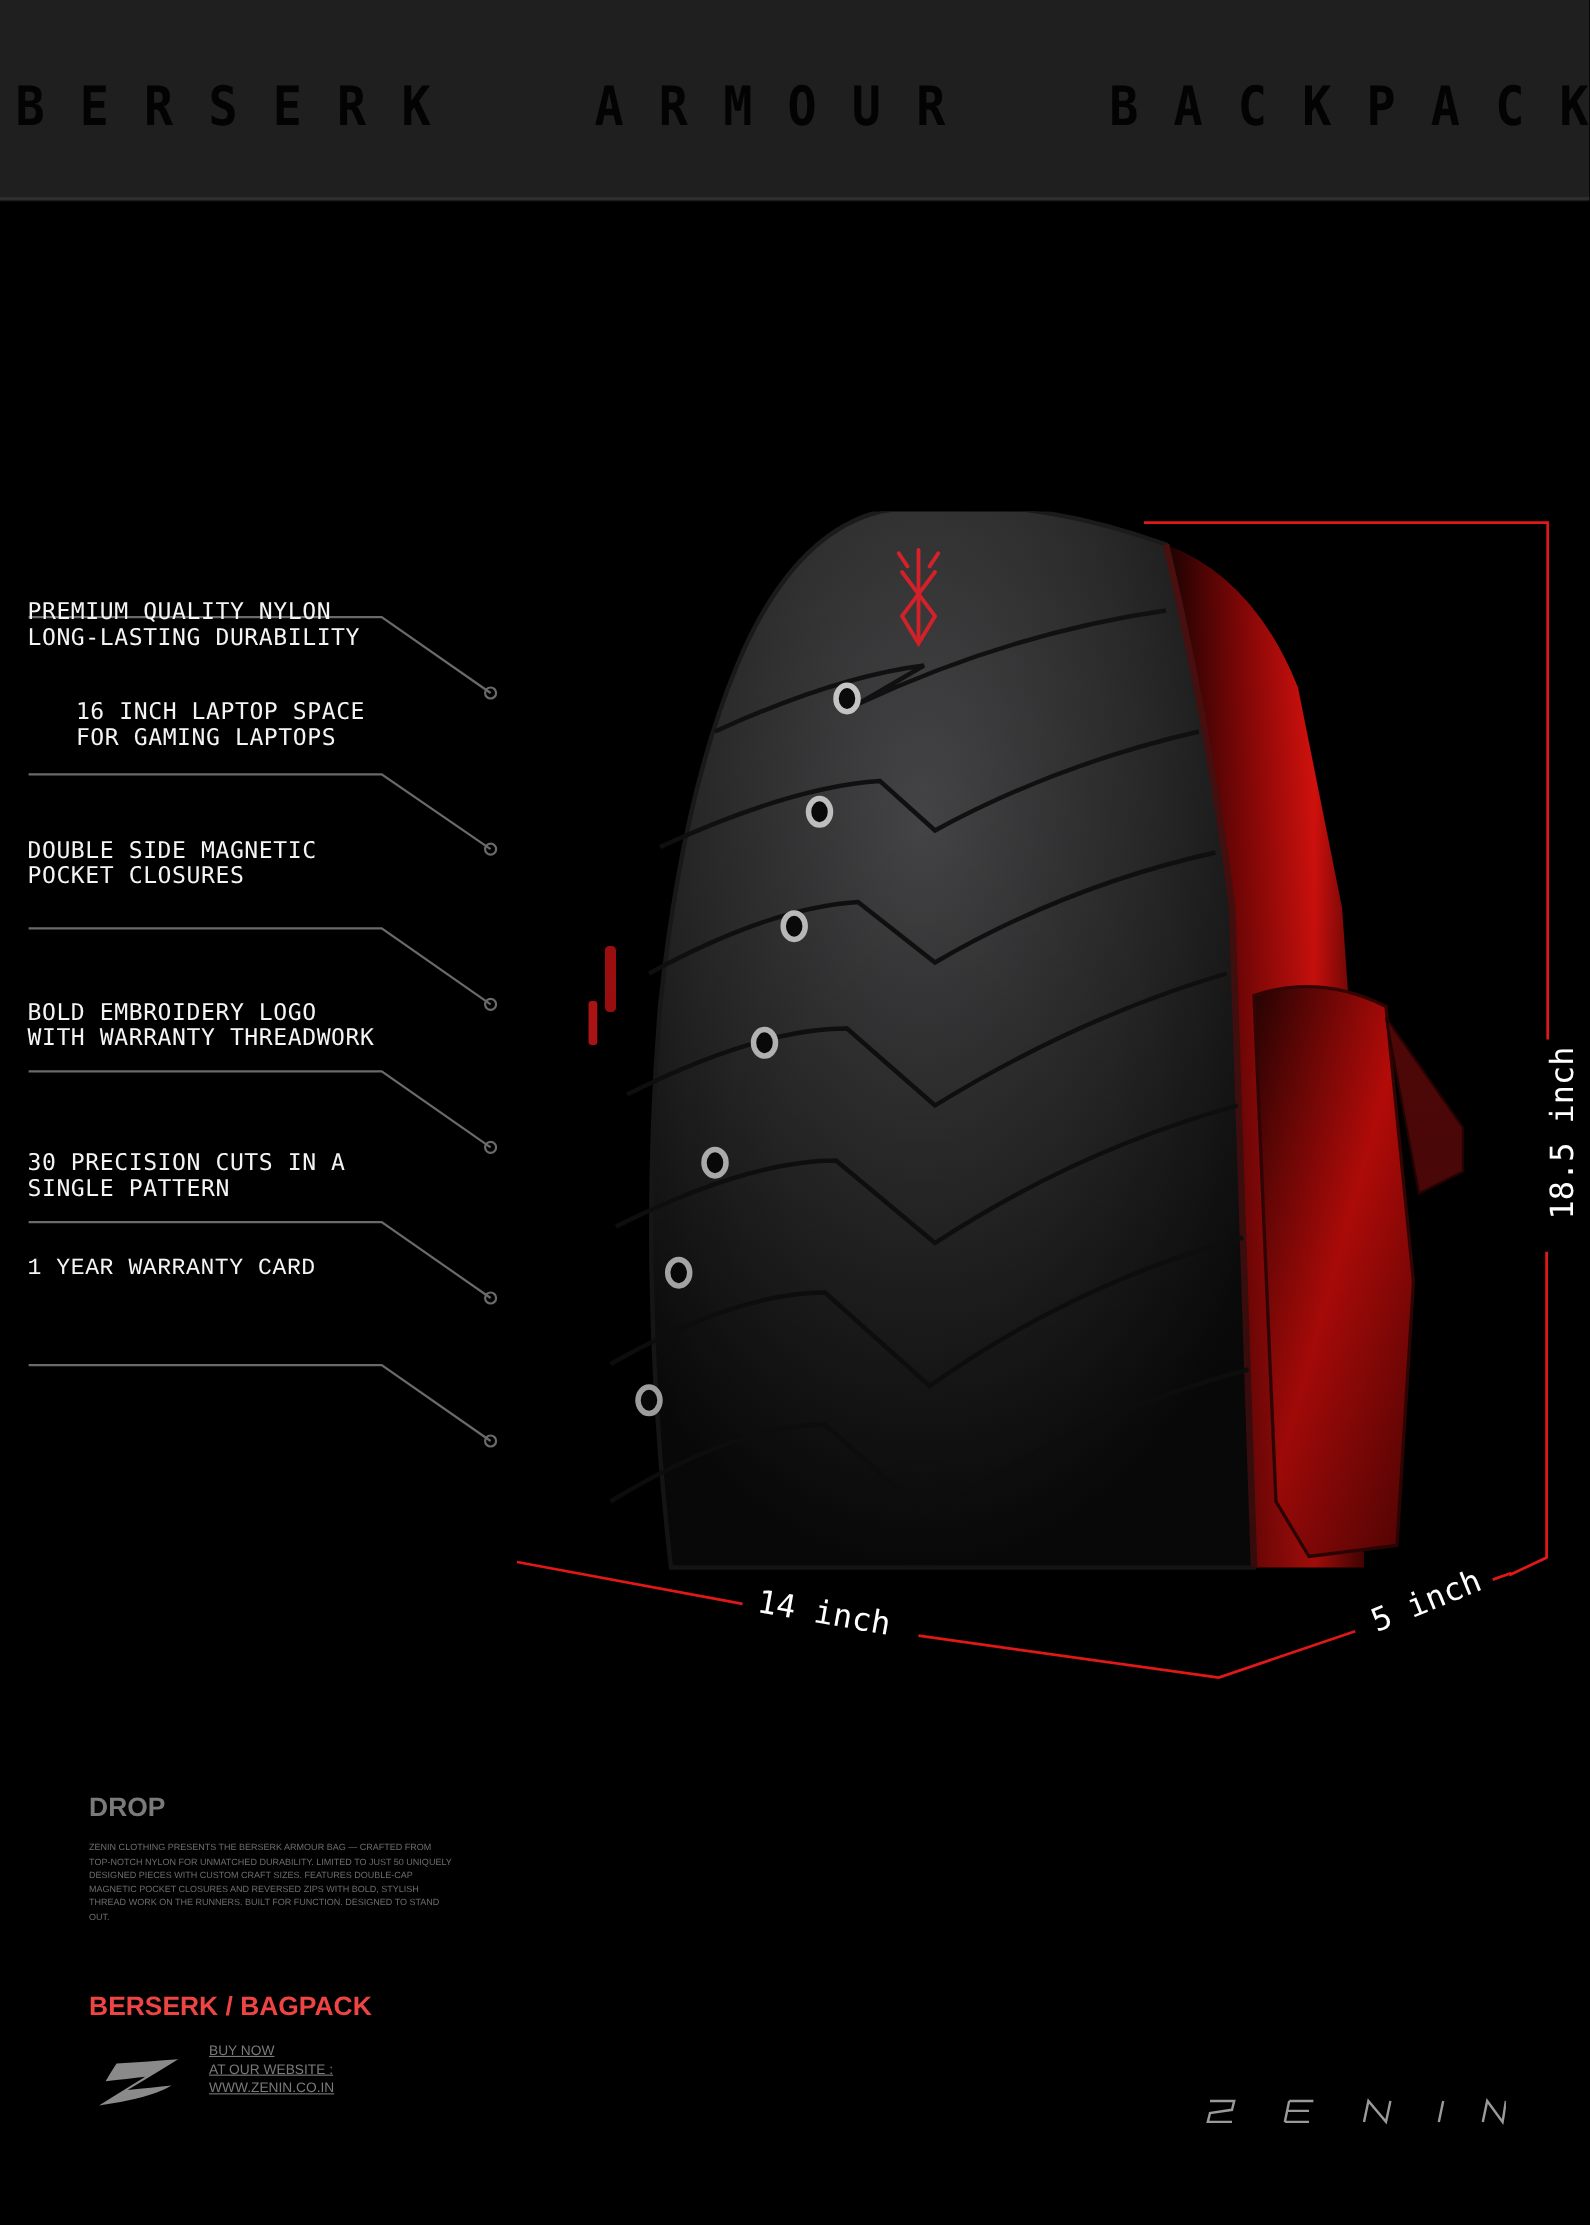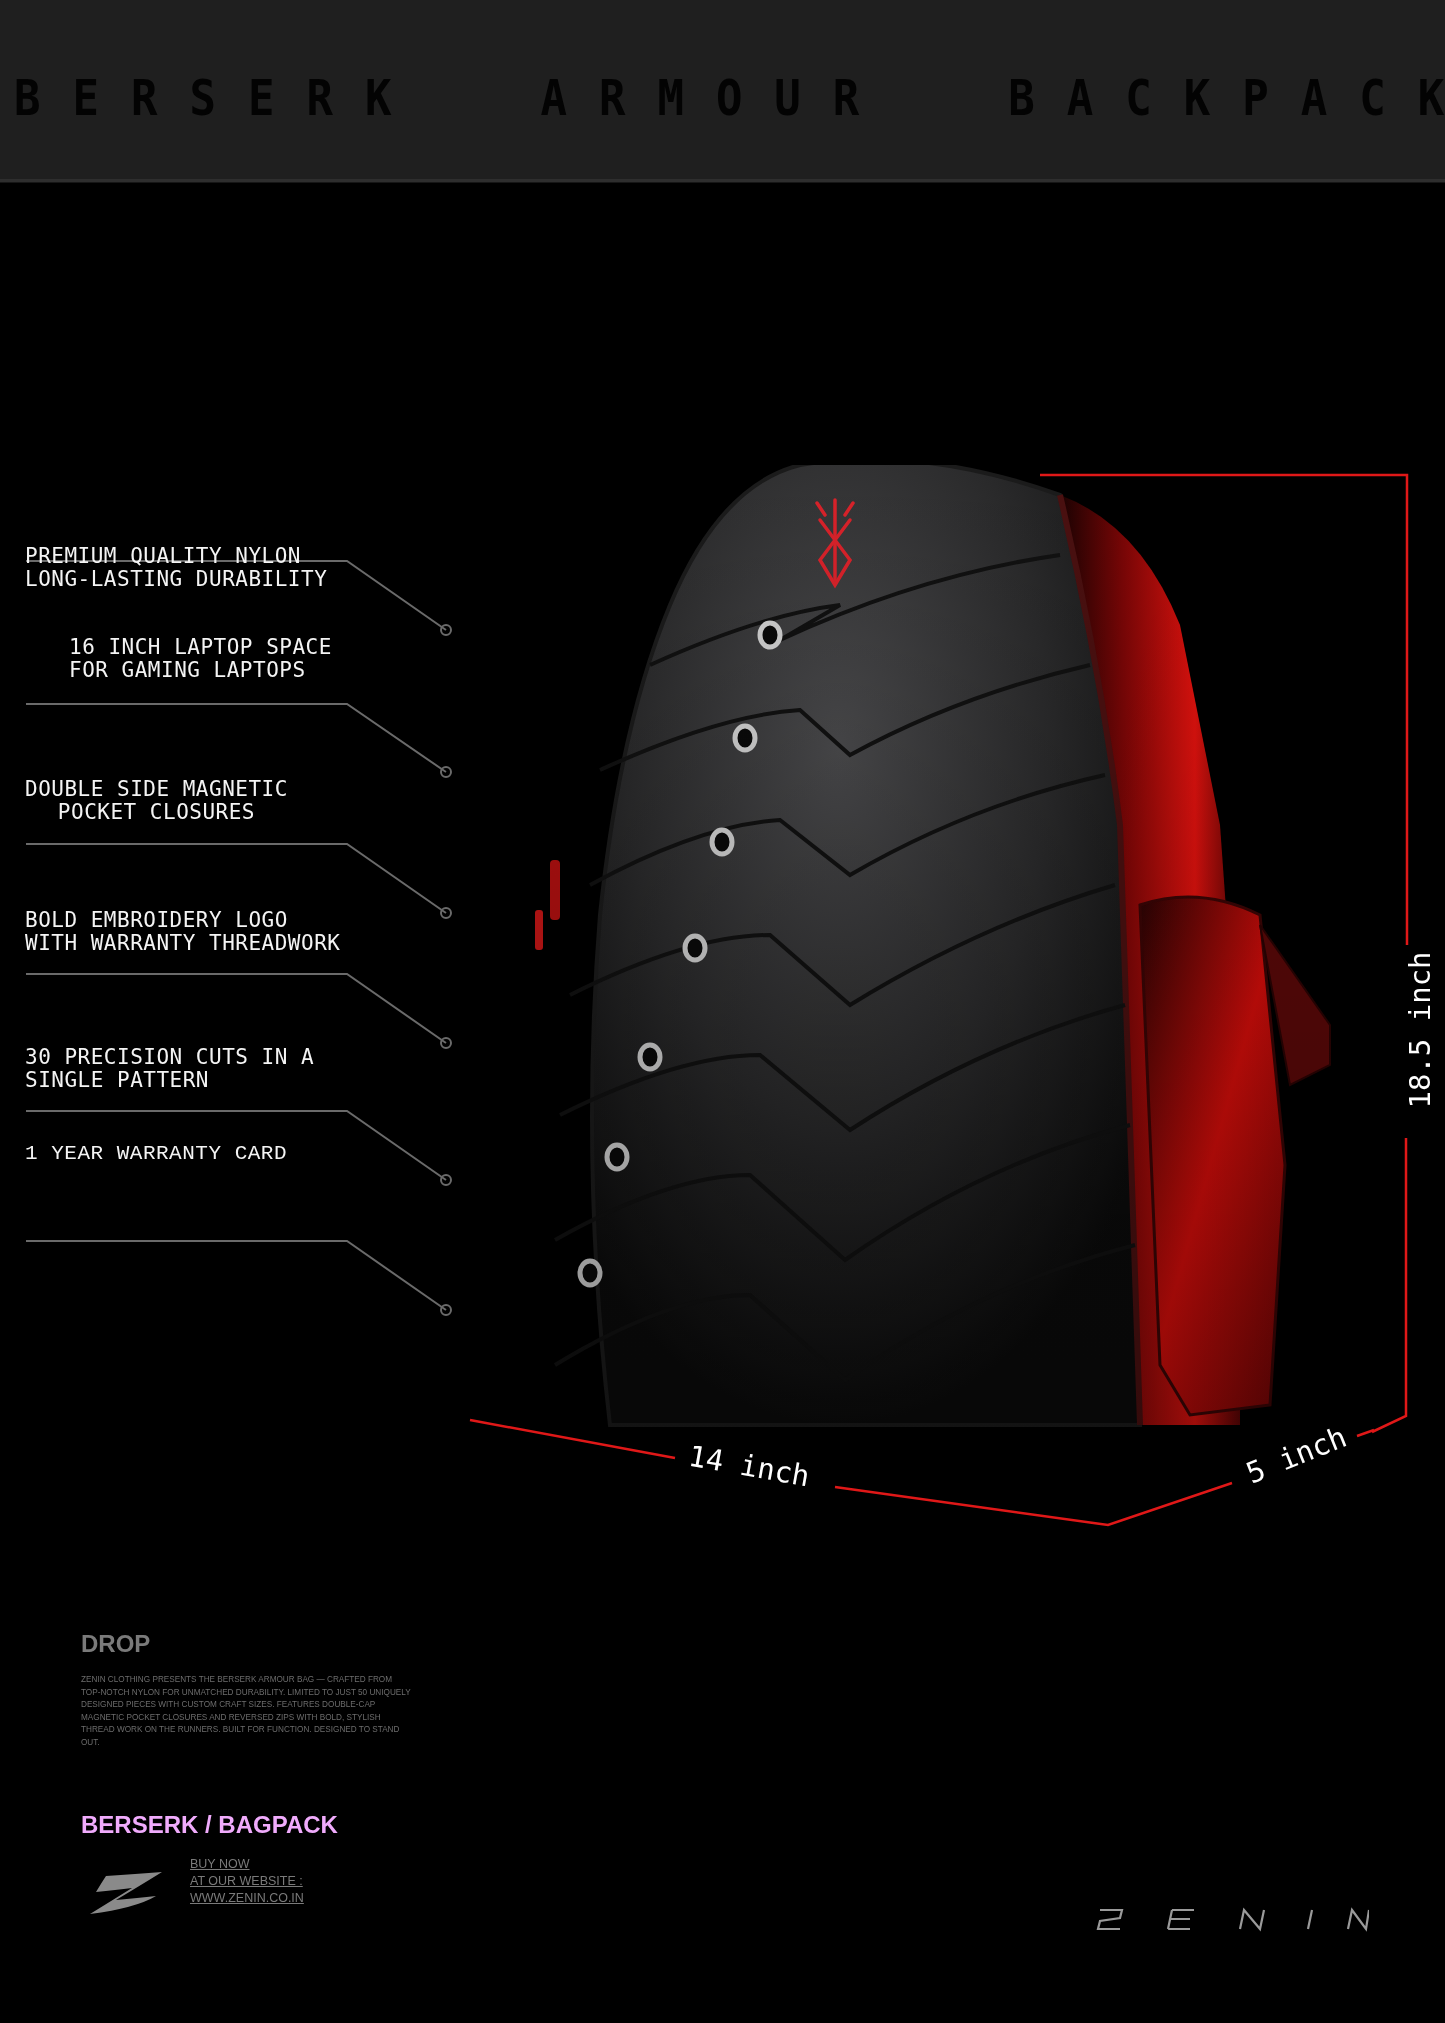--- a/index.html
+++ b/index.html
@@ -33,21 +33,21 @@
   .drop-title {
     position: absolute; left: 81px; top: 1630px; font-family: "Liberation Sans", sans-serif;
     font-weight: bold; font-size: 24px; color: #7a7a7a;
   }
   .drop-desc {
     position: absolute; left: 81px; top: 1674px; width: 330px; font-family: "Liberation Sans", sans-serif;
     font-size: 8.2px; line-height: 12.5px; color: #6c6c6c; text-transform: uppercase;
   }
   .product-name {
     position: absolute; left: 81px; top: 1811px; font-family: "Liberation Sans", sans-serif;
-    font-weight: bold; font-size: 24px; color: #f0abfc;
+    font-weight: bold; font-size: 24px; color: #ef4444;
   }
   .buy {
     position: absolute; left: 190px; top: 1856px; font-family: "Liberation Sans", sans-serif;
     font-size: 12.5px; line-height: 17px; color: #7a7a7a; text-decoration: underline;
   }
   .buy span { display: block; }
   .z-logo { position: absolute; left: 86px; top: 1870px; }
   .brand-wordmark { position: absolute; left: 1094px; top: 1905px; }
 </style>
 </head>
@@ -147,21 +147,21 @@
 
 <div class="dim-label" style="left:1341px; top:1013px; transform: rotate(-90deg);">18.5 inch</div>
 <div class="dim-label" style="left:688px; top:1449px; transform: rotate(10deg);">14 inch</div>
 <div class="dim-label" style="left:1244px; top:1438px; transform: rotate(-22deg);">5 inch</div>
 
 <div class="features">
   <div class="feature-text" style="top:497px;margin-top:48px;"><span>PREMIUM QUALITY NYLON</span>
 <span>LONG-LASTING DURABILITY</span></div>
   <div class="feature-text" style="top:636px;margin-left:44px;"><span>16 INCH LAPTOP SPACE</span>
 <span>FOR GAMING LAPTOPS</span></div>
-  <div class="feature-text" style="top:778px;text-align:center;"><span>DOUBLE SIDE MAGNETIC</span>
+  <div class="feature-text" style="top:762px;"><span>DOUBLE SIDE MAGNETIC</span>
 <span>POCKET CLOSURES</span></div>
   <div class="feature-text" style="top:909px;"><span>BOLD EMBROIDERY LOGO</span>
 <span>WITH WARRANTY THREADWORK</span></div>
   <div class="feature-text" style="top:1046px;"><span>30 PRECISION CUTS IN A</span>
 <span>SINGLE PATTERN</span></div>
   <div class="feature-text" style="top:1142px;font-family:Liberation Mono, monospace;"><span>1 YEAR WARRANTY CARD</span></div>
 </div>
 
 <div class="drop-title">DROP</div>
 <div class="drop-desc">ZENIN CLOTHING PRESENTS THE BERSERK ARMOUR BAG — CRAFTED FROM TOP-NOTCH NYLON FOR UNMATCHED DURABILITY. LIMITED TO JUST 50 UNIQUELY DESIGNED PIECES WITH CUSTOM CRAFT SIZES. FEATURES DOUBLE-CAP MAGNETIC POCKET CLOSURES AND REVERSED ZIPS WITH BOLD, STYLISH THREAD WORK ON THE RUNNERS. BUILT FOR FUNCTION. DESIGNED TO STAND OUT.</div>

